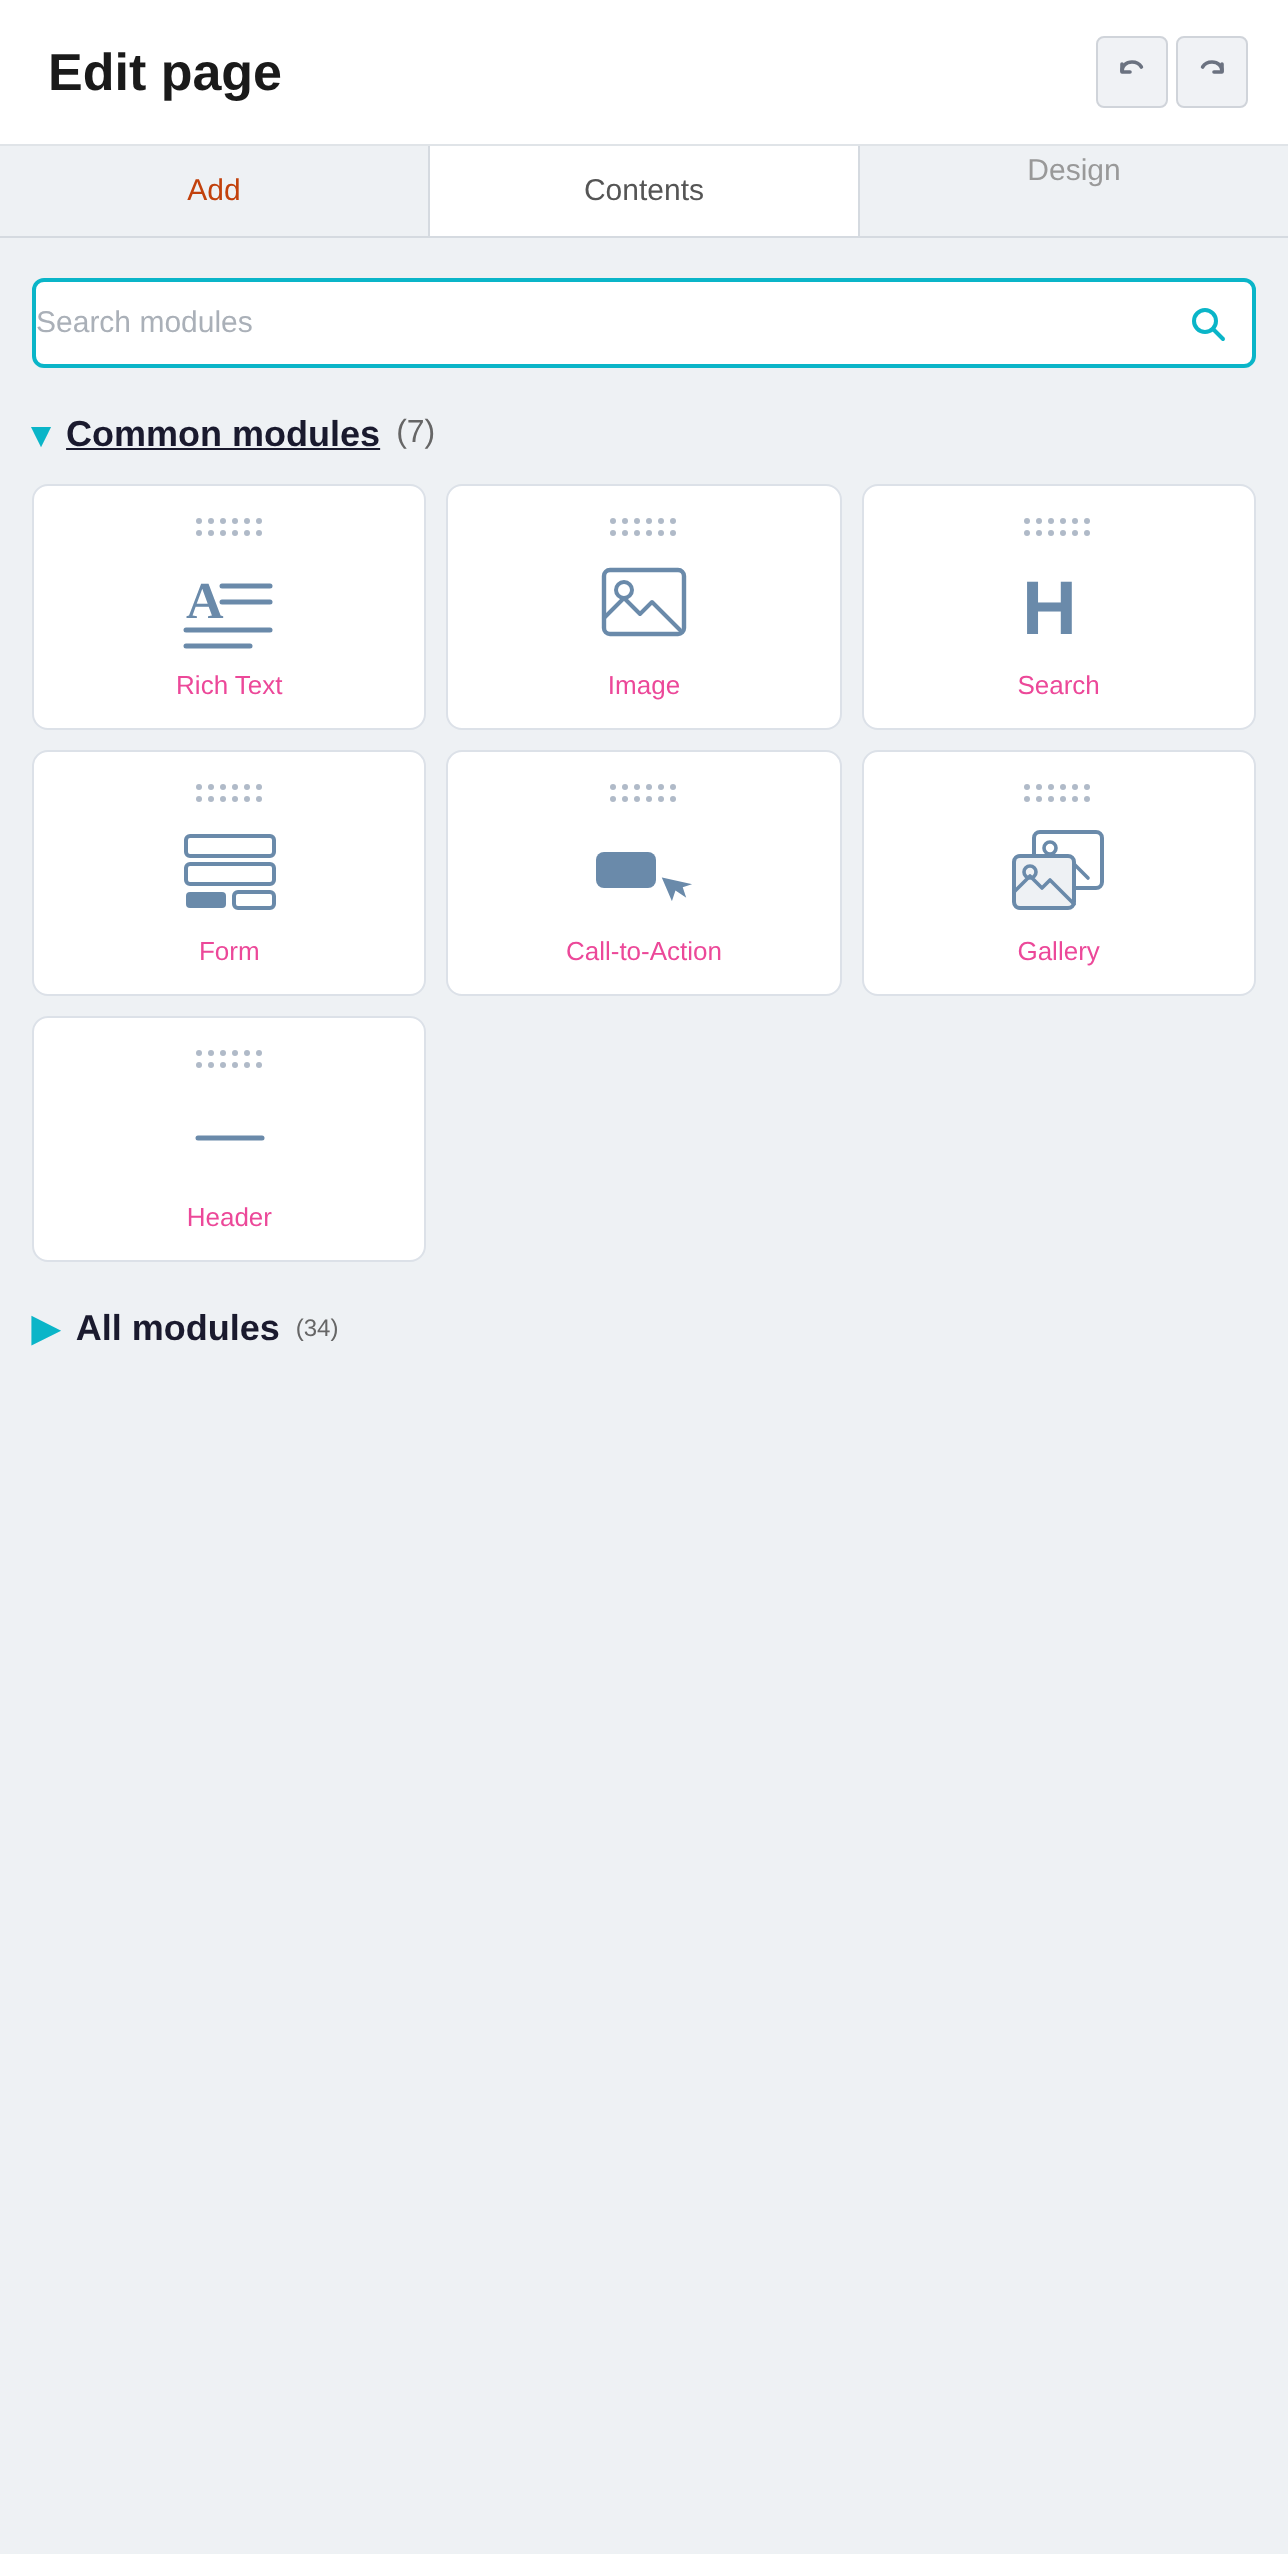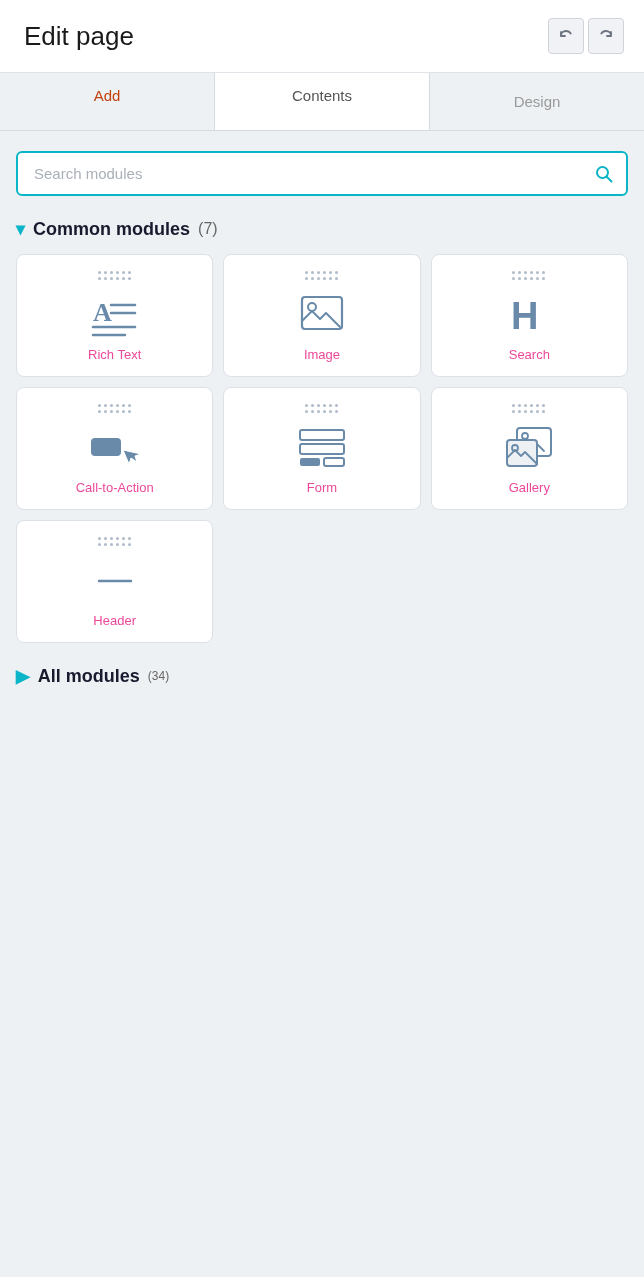--- a/index.html
+++ b/index.html
@@ -14,21 +14,21 @@
     .header {
       background: #fff;
       padding: 18px 20px 18px 24px;
       display: flex;
       align-items: center;
       justify-content: space-between;
       border-bottom: 1px solid #e0e4e8;
     }
     .header-title {
       font-size: 26px;
-      font-weight: 400;
+      font-weight: 700;
       color: #1a1a1a;
     }
     .header-actions {
       display: flex;
       gap: 4px;
     }
     .icon-btn {
       width: 36px;
       height: 36px;
       background: #f0f2f5;
@@ -66,21 +66,21 @@
       font-size: 15px;
       font-weight: 500;
       color: #555;
       cursor: pointer;
       background: #fff;
       border-left: 1px solid #d5dae0;
       border-right: 1px solid #d5dae0;
     }
     .tab-design {
       flex: 1;
-      padding: 20px 0;
+      padding: 4px 0;
       text-align: center;
       font-size: 15px;
       font-weight: 500;
       color: #999;
       cursor: pointer;
       background: #eef1f4;
     }
 
     
     .main {
@@ -88,21 +88,21 @@
       background: #eef1f4;
     }
 
     
     .search-wrapper {
       position: relative;
       margin-bottom: 22px;
     }
     .search-input {
       width: 100%;
-      padding: 12px 44px 12px 16px;
+      padding: 12px 44px 12px 0;
       font-size: 15px;
       border: 2px solid #0ab5c8;
       border-radius: 6px;
       background: #fff;
       outline: none;
       color: #14532d;
     }
     .search-input::placeholder { color: #aab0b8; }
     .search-icon-wrap {
       position: absolute;
@@ -124,20 +124,21 @@
     }
     .section-chevron {
       color: #0ab5c8;
       font-size: 18px;
       font-weight: 700;
     }
     .section-title {
       font-size: 18px;
       font-weight: 700;
       color: #1a1a2e;
+      text-decoration: underline;
     }
     .section-count {
       font-size: 16px;
       font-weight: 400;
       color: #666;
     }
 
     
     .module-grid {
       display: grid;
@@ -357,46 +358,20 @@
           <div class="drag-dot"></div>
           <div class="drag-dot"></div>
         <div class="drag-dot"></div>
           <div class="drag-dot"></div>
           <div class="drag-dot"></div>
         <div class="drag-dot"></div>
           <div class="drag-dot"></div>
           <div class="drag-dot"></div>
       </div>
       <div class="module-icon">
-        <svg width="56" height="44" viewBox="0 0 56 44" fill="none">
-
-          <rect x="4" y="12" width="30" height="18" rx="4" fill="#6a8aaa"></rect>
-
-          <path d="M36 24 L42 38 L44 32 L50 36 L48 30 L54 28 Z" fill="#6a8aaa" stroke="#fff" stroke-width="1"></path>
-        </svg>
-      </div>
-      <span class="module-label">Call-to-Action</span>
-    </div>
-
-    <div class="module-card">
-      <div class="drag-dots">
-        <div class="drag-dot"></div>
-          <div class="drag-dot"></div>
-          <div class="drag-dot"></div>
-        <div class="drag-dot"></div>
-          <div class="drag-dot"></div>
-          <div class="drag-dot"></div>
-        <div class="drag-dot"></div>
-          <div class="drag-dot"></div>
-          <div class="drag-dot"></div>
-        <div class="drag-dot"></div>
-          <div class="drag-dot"></div>
-          <div class="drag-dot"></div>
-      </div>
-      <div class="module-icon">
         <svg width="52" height="44" viewBox="0 0 52 44" fill="none">
           <rect x="4" y="4" width="44" height="10" rx="2" stroke="#6a8aaa" stroke-width="2" fill="none"></rect>
           <rect x="4" y="18" width="44" height="10" rx="2" stroke="#6a8aaa" stroke-width="2" fill="none"></rect>
           <rect x="4" y="32" width="20" height="8" rx="2" fill="#6a8aaa"></rect>
           <rect x="28" y="32" width="20" height="8" rx="2" stroke="#6a8aaa" stroke-width="2" fill="none"></rect>
         </svg>
       </div>
       <span class="module-label">Form</span>
     </div>
 
@@ -409,20 +384,46 @@
           <div class="drag-dot"></div>
           <div class="drag-dot"></div>
         <div class="drag-dot"></div>
           <div class="drag-dot"></div>
           <div class="drag-dot"></div>
         <div class="drag-dot"></div>
           <div class="drag-dot"></div>
           <div class="drag-dot"></div>
       </div>
       <div class="module-icon">
+        <svg width="56" height="44" viewBox="0 0 56 44" fill="none">
+
+          <rect x="4" y="12" width="30" height="18" rx="4" fill="#6a8aaa"></rect>
+
+          <path d="M36 24 L42 38 L44 32 L50 36 L48 30 L54 28 Z" fill="#6a8aaa" stroke="#fff" stroke-width="1"></path>
+        </svg>
+      </div>
+      <span class="module-label">Call-to-Action</span>
+    </div>
+
+    <div class="module-card">
+      <div class="drag-dots">
+        <div class="drag-dot"></div>
+          <div class="drag-dot"></div>
+          <div class="drag-dot"></div>
+        <div class="drag-dot"></div>
+          <div class="drag-dot"></div>
+          <div class="drag-dot"></div>
+        <div class="drag-dot"></div>
+          <div class="drag-dot"></div>
+          <div class="drag-dot"></div>
+        <div class="drag-dot"></div>
+          <div class="drag-dot"></div>
+          <div class="drag-dot"></div>
+      </div>
+      <div class="module-icon">
         <svg width="52" height="44" viewBox="0 0 52 44" fill="none">
 
           <rect x="14" y="2" width="34" height="28" rx="3" stroke="#6a8aaa" stroke-width="2" fill="none"></rect>
           <circle cx="22" cy="10" r="3" stroke="#6a8aaa" stroke-width="1.8" fill="none"></circle>
           <path d="M14 20l7-7 6 6 4-4 10 10" stroke="#6a8aaa" stroke-width="1.8" stroke-linecap="round" stroke-linejoin="round" fill="none"></path>
 
           <rect x="4" y="14" width="30" height="26" rx="3" fill="#eef1f4" stroke="#6a8aaa" stroke-width="2"></rect>
           <circle cx="12" cy="22" r="3" stroke="#6a8aaa" stroke-width="1.8" fill="none"></circle>
           <path d="M4 32l8-8 6 6 4-4 12 12" stroke="#6a8aaa" stroke-width="1.8" stroke-linecap="round" stroke-linejoin="round" fill="none"></path>
         </svg>

